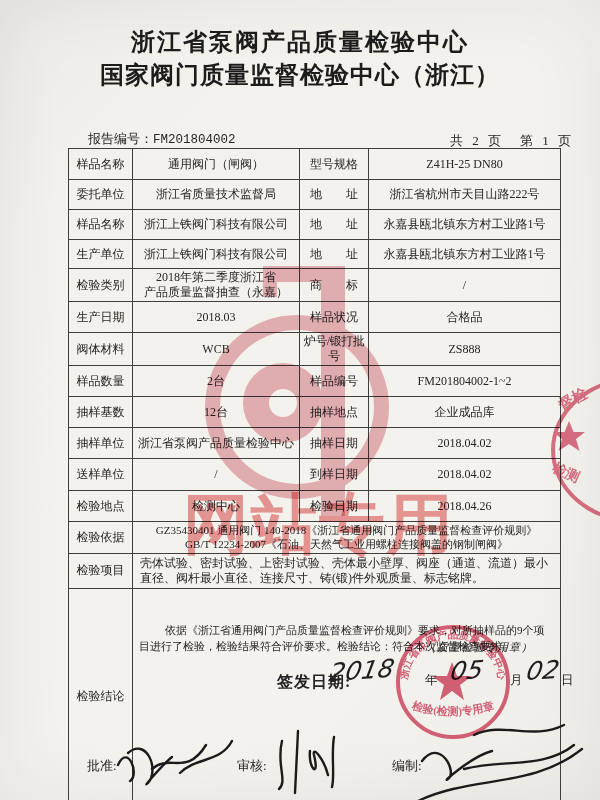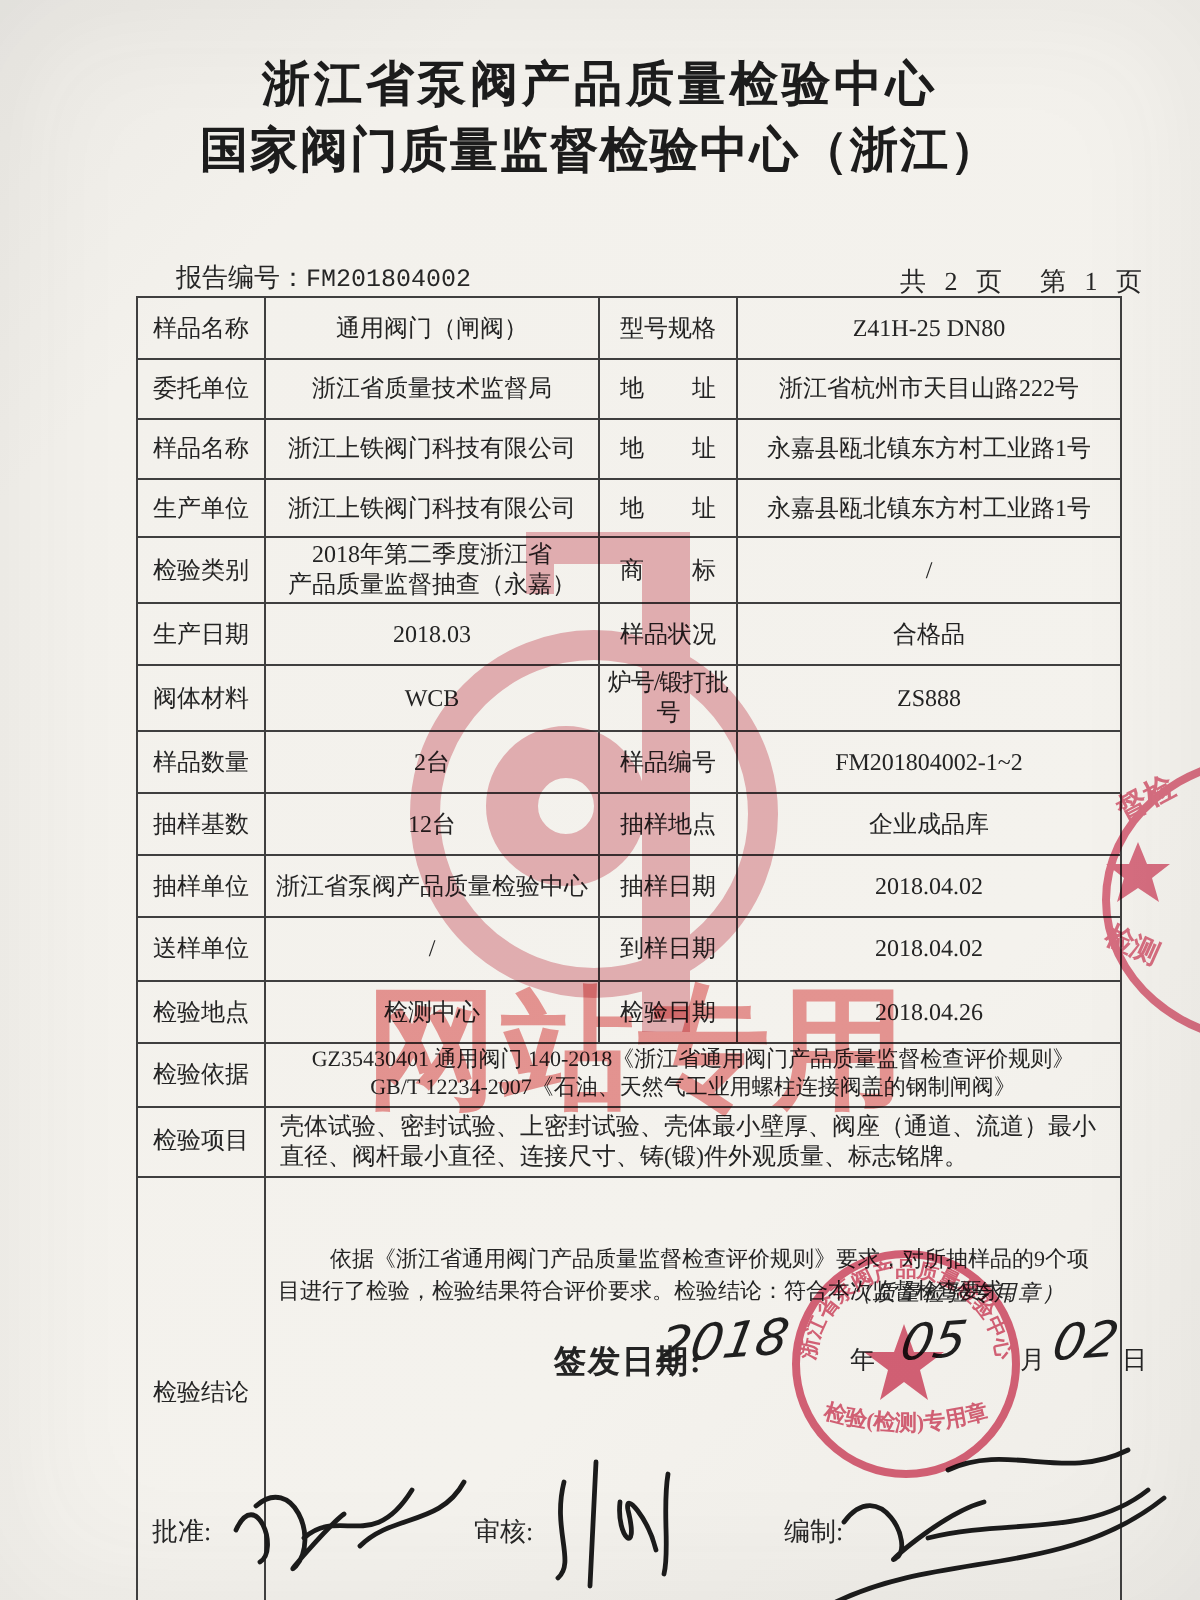--- a/index.html
+++ b/index.html
@@ -40,21 +40,21 @@
     font-size:25px;color:#1f1f1f;transform:skewX(-14deg) rotate(-4deg);}
   .hw-year{left:197px;top:66px;}
   .hw-month{left:318px;top:66px;}
   .hw-day{left:394px;top:66px;}
   .dchar{position:absolute;top:84px;font-size:12.5px;}
   .dchar.y{left:292px;} .dchar.m{left:377px;} .dchar.d{left:428px;}
 
   
   .footer{position:absolute;left:0;top:735px;width:600px;height:65px;font-size:13px;}
   .sig-label{position:absolute;top:22px;}
-  .lab-approve{left:76px;} .lab-review{left:237px;} .lab-prepare{left:392px;}
+  .lab-approve{left:87px;} .lab-review{left:237px;} .lab-prepare{left:392px;}
   .sig-svg{position:absolute;}
   .sig-a{left:108px;top:-4px;} .sig-b{left:268px;top:-12px;} .sig-c{left:412px;top:-22px;}
   .sig-svg path{fill:none;stroke:#1b1b1b;stroke-width:2.4;stroke-linecap:round;}
 
   
   .stamp{pointer-events:none;mix-blend-mode:multiply;}
   .center-logo{position:absolute;left:205px;top:258px;width:190px;height:300px;opacity:.42;}
   .center-logo .pc{position:absolute;background:#cf5160;}
   .logo-ring{position:absolute;left:0;top:57px;width:184px;height:184px;box-sizing:border-box;
     border:15px solid #cf5160;border-radius:50%;}

